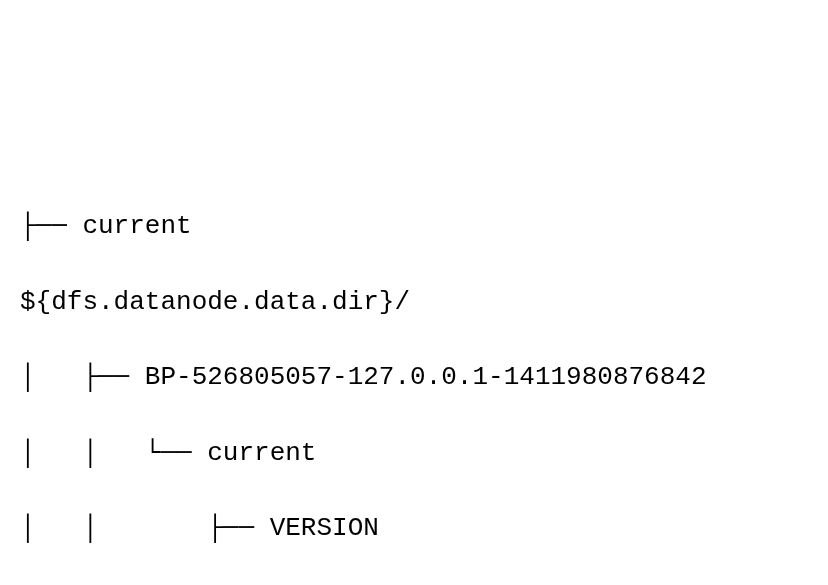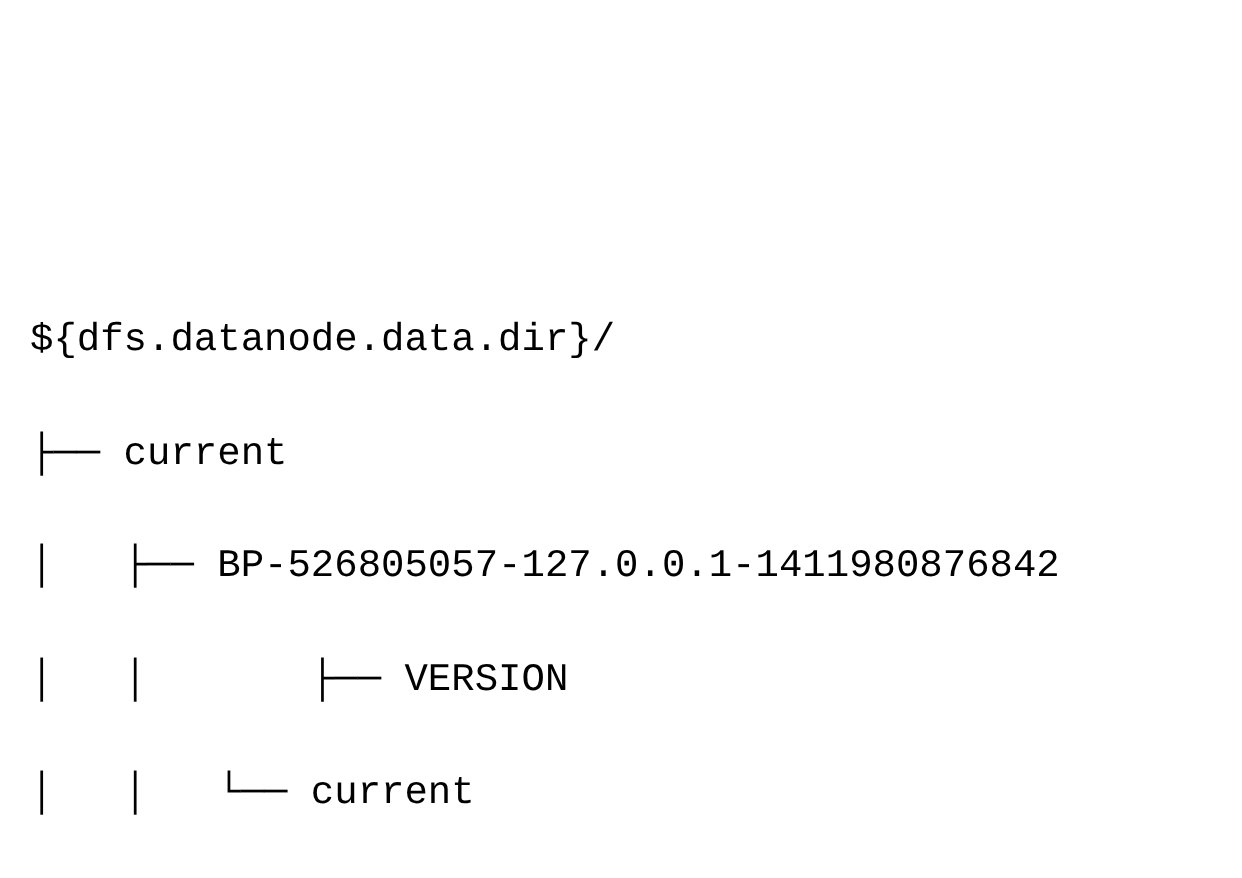--- a/index.html
+++ b/index.html
@@ -18,25 +18,25 @@
     .line {
       display: block;
     }
   </style>
 </head>
 <body>
 
 
 
 <div class="tree-container">
+<span class="line">├── current</span>
 <span class="line">${dfs.datanode.data.dir}/</span>
-<span class="line">├── current</span>
 <span class="line">│   ├── BP-526805057-127.0.0.1-1411980876842</span>
+<span class="line">│   │   └── current</span>
 <span class="line">│   │       ├── VERSION</span>
-<span class="line">│   │   └── current</span>
 
 
 
 
 
 
 
 
 
 </div>

